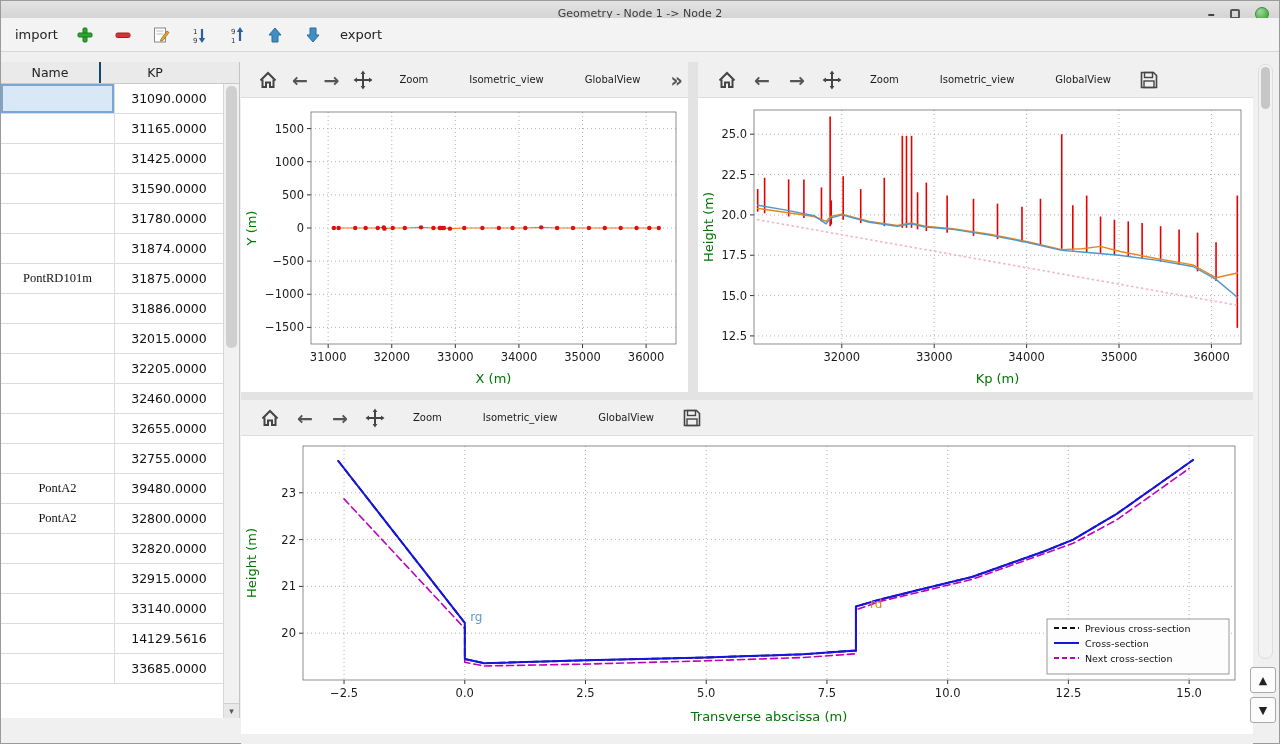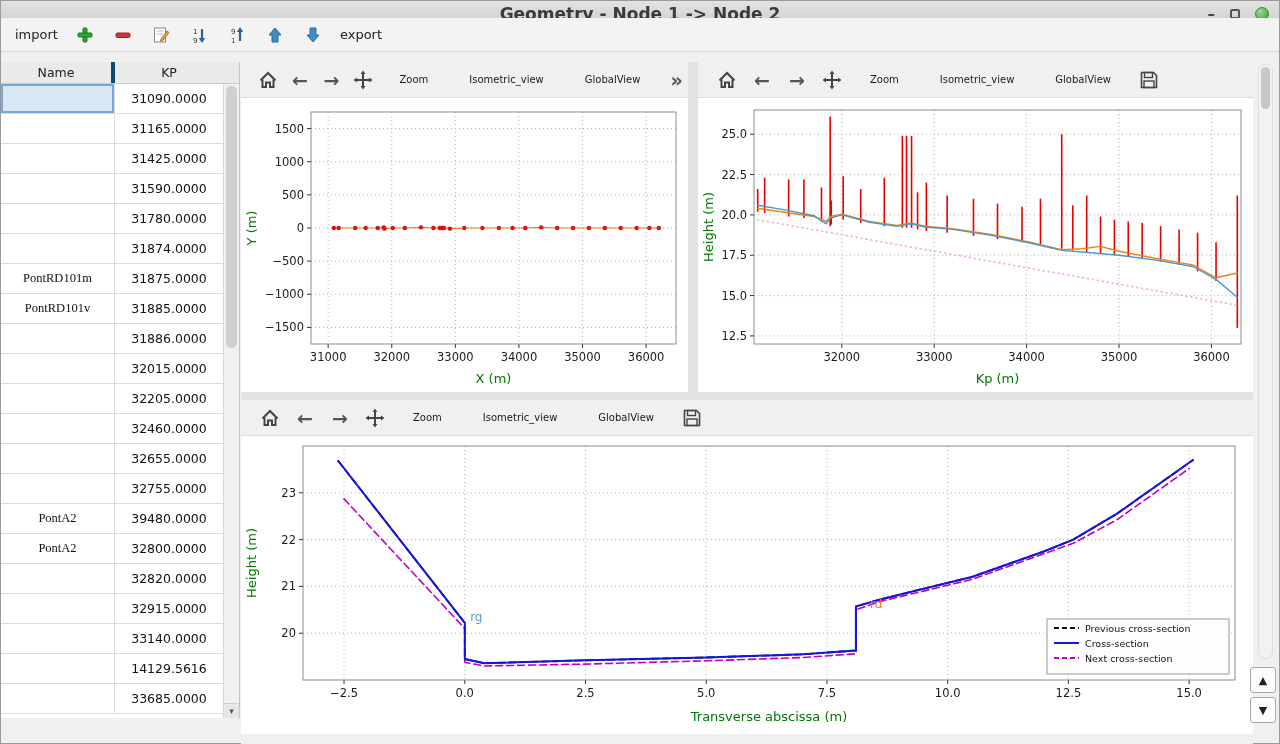--- a/index.html
+++ b/index.html
@@ -4,39 +4,39 @@
 <style>
   *{margin:0;padding:0;box-sizing:border-box;}
   html,body{width:1280px;height:744px;overflow:hidden;}
   body{font-family:"DejaVu Sans","Liberation Sans",sans-serif;background:#f0f0f0;}
   .window{position:relative;width:1280px;height:744px;background:#f0f0f0;border:1px solid #9a9a9a;}
 
   
   .titlebar{position:absolute;left:0;top:0;width:100%;height:26px;
     background:linear-gradient(#e3e3e3,#cdcdcd);border-bottom:1px solid #b3b3b3;
     display:flex;align-items:center;justify-content:center;}
-  .title{font-size:17px;font-weight:bold;color:#3a3a3a;}
+  .title{font-size:11px;font-weight:normal;color:#3a3a3a;}
   .win-controls{position:absolute;right:10px;top:0;height:26px;display:flex;align-items:center;gap:15px;}
   .wc{display:inline-flex;align-items:center;justify-content:center;cursor:pointer;}
   .wc.min{font-size:15px;font-weight:bold;color:#444;}
   .wc.max{width:10px;height:10px;border:2px solid #555;border-radius:2px;}
   .wc.close{width:14px;height:14px;border-radius:50%;
     background:radial-gradient(circle at 35% 30%, #9fd99a, #4fae4a 70%);border:1px solid #3c8a38;}
 
   
   .app-toolbar{position:absolute;left:0;top:17px;width:100%;height:34px;background:#f3f3f3;
     border-bottom:1px solid #d6d6d6;display:flex;align-items:center;padding-left:14px;gap:16px;}
   .tb-text{font-size:13px;color:#222;cursor:pointer;}
   .tb-icon{display:inline-flex;align-items:center;justify-content:center;width:22px;height:22px;cursor:pointer;}
 
   
   .left-panel{position:absolute;left:0;top:61px;width:239px;height:656px;background:#fff;border-right:1px solid #c4c4c4;}
   .thead{display:flex;height:22px;background:#eaeaea;border-bottom:1px solid #c9c9c9;}
   .th{font-size:12.5px;color:#222;display:flex;align-items:center;justify-content:center;cursor:pointer;}
-  .th.name{width:114px;border-right:4px solid #0c4a6e;}
+  .th.name{width:100px;border-right:2px solid #0c4a6e;}
   .th.kp{width:108px;}
   .tbody{height:702px;overflow:hidden;}
   .trow{display:flex;height:30px;border-bottom:1px solid #dcdcdc;background:#fff;}
   .tcell{display:flex;align-items:center;justify-content:center;font-size:12.5px;color:#111;cursor:default;}
   .tcell.name{width:114px;border-right:1px solid #dcdcdc;font-family:Liberation Serif, serif;}
   .tcell.kp{width:108px;}
   .tcell.selcell{background:#d9e8f7;box-shadow:inset 0 0 0 2px #7aa6d6;}
   .table-scroll{position:absolute;right:0;top:22px;width:16px;height:634px;background:#f1f1f1;border-left:1px solid #d7d7d7;}
   .table-scroll .thumb{position:absolute;left:2px;top:2px;width:11px;height:262px;background:#cfcfcf;border-radius:5px;}
   .table-scroll .sbtn{position:absolute;left:0;bottom:0;width:15px;height:15px;display:flex;align-items:center;justify-content:center;font-size:9px;color:#555;background:#e8e8e8;border-top:1px solid #cfcfcf;cursor:pointer;}
@@ -155,24 +155,20 @@
           <div class="tcell name"></div>
           <div class="tcell kp">31780.0000</div>
         </div>
         <div class="trow">
           <div class="tcell name"></div>
           <div class="tcell kp">31874.0000</div>
         </div>
         <div class="trow">
           <div class="tcell name">PontRD101m</div>
           <div class="tcell kp">31875.0000</div>
-        </div>
-        <div class="trow">
-          <div class="tcell name">PontRD101v</div>
-          <div class="tcell kp">31885.0000</div>
         </div>
         <div class="trow">
           <div class="tcell name"></div>
           <div class="tcell kp">31886.0000</div>
         </div>
         <div class="trow">
           <div class="tcell name"></div>
           <div class="tcell kp">32015.0000</div>
         </div>
         <div class="trow">

